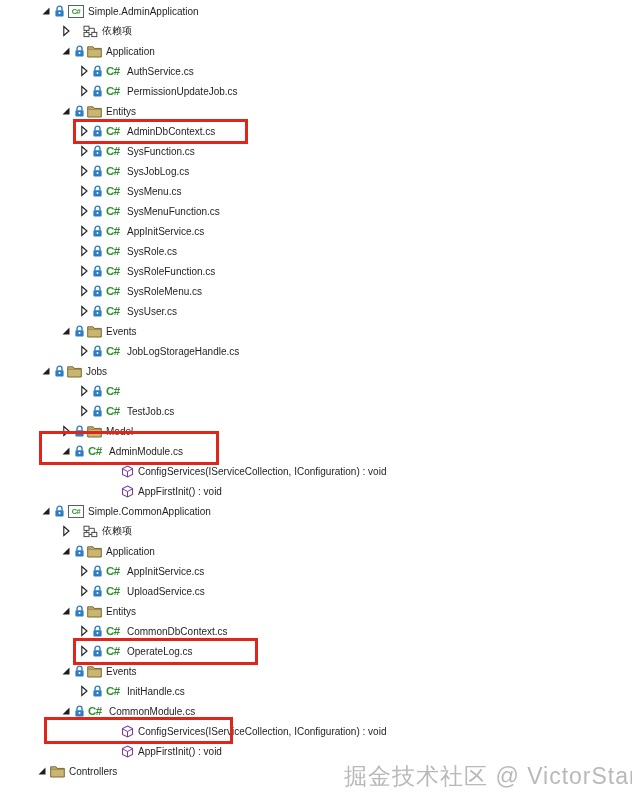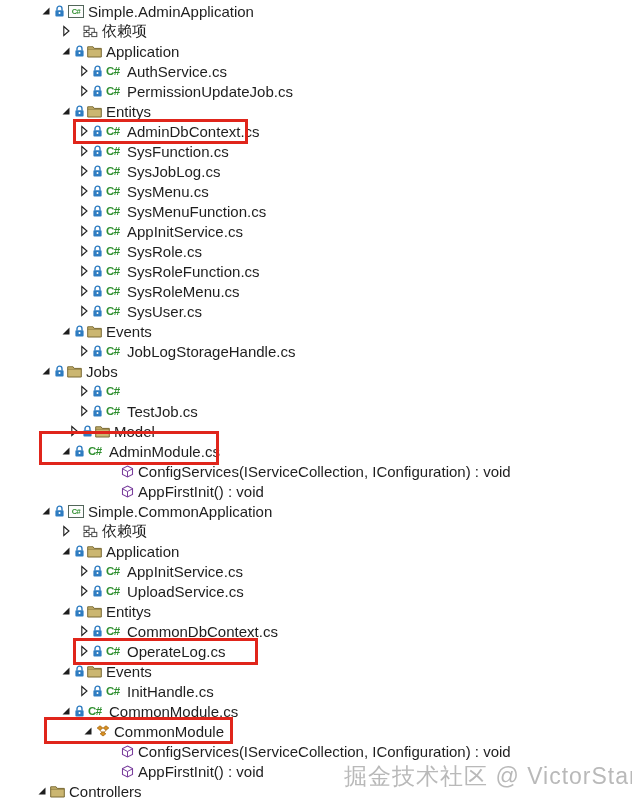--- a/index.html
+++ b/index.html
@@ -5,21 +5,21 @@
   html,body{margin:0;padding:0;}
   body{
     width:632px;height:810px;background:#ffffff;position:relative;overflow:hidden;
     font-family:"Liberation Sans","DejaVu Sans",sans-serif;
   }
   .tree{position:absolute;top:1px;left:0;width:632px;}
   .row{height:20px;display:flex;align-items:center;white-space:nowrap;box-sizing:border-box;}
   .arrow{width:12px;height:12px;display:inline-flex;align-items:center;justify-content:center;flex:0 0 12px;}
   .icon{margin-left:2px;display:inline-flex;align-items:center;justify-content:center;}
   .icon.deps{margin-left:11px;}
-  .label{margin-left:4px;font-size:15px;color:#1e1e1e;}
+  .label{margin-left:4px;font-size:10px;color:#1e1e1e;}
   .cs-glyph{color:#2F8F2F;font-weight:bold;font-size:11.5px;width:17px;display:inline-block;text-align:left;margin-left:3px;letter-spacing:-0.5px;}
   .proj-box{width:16px;height:13px;margin-left:3px;border:1.5px solid #52655A;box-sizing:border-box;display:inline-flex;align-items:center;justify-content:center;font-size:7.5px;font-weight:bold;color:#2F8F2F;background:#fdfdfd;letter-spacing:-0.5px;}
   .highlight-box{position:absolute;border:3px solid #E0251B;box-sizing:border-box;background:transparent;pointer-events:none;}
   .watermark{position:absolute;left:344px;top:761px;font-size:23px;color:#a8a8a8;opacity:0.8;letter-spacing:1px;white-space:nowrap;}
 </style>
 </head>
 <body>
 
 <div class="tree">
     <div class="row" style="padding-left: 40px;">
@@ -370,21 +370,21 @@
       <span class="icon lock">
         <svg width="11" height="13" viewBox="0 0 11 13">
           <path d="M3,5.4 V3.7 a2.5,2.6 0 0 1 5,0 V5.4" fill="none" stroke="#2E7CC1" stroke-width="1.4"></path>
           <rect x="1.4" y="5.2" width="8.2" height="6.3" rx="0.9" fill="#2E7CC1"></rect>
           <circle cx="5.5" cy="8.1" r="1" fill="#ffffff"></circle>
         </svg>
       </span>
       <span class="cs-glyph">C#</span>
       <span class="label">TestJob.cs</span>
     </div>
-    <div class="row" style="padding-left: 60px; margin-left: 8px;">
+    <div class="row" style="padding-left: 60px;">
       <span class="arrow">
         <svg width="12" height="12" viewBox="0 0 12 12">
           <polygon points="3.8,1.5 9,6 3.8,10.5" fill="none" stroke="#1e1e1e" stroke-width="1.1"></polygon>
         </svg>
       </span>
       <span class="icon lock">
         <svg width="11" height="13" viewBox="0 0 11 13">
           <path d="M3,5.4 V3.7 a2.5,2.6 0 0 1 5,0 V5.4" fill="none" stroke="#2E7CC1" stroke-width="1.4"></path>
           <rect x="1.4" y="5.2" width="8.2" height="6.3" rx="0.9" fill="#2E7CC1"></rect>
           <circle cx="5.5" cy="8.1" r="1" fill="#ffffff"></circle>
@@ -615,36 +615,20 @@
       </span>
       <span class="icon lock">
         <svg width="11" height="13" viewBox="0 0 11 13">
           <path d="M3,5.4 V3.7 a2.5,2.6 0 0 1 5,0 V5.4" fill="none" stroke="#2E7CC1" stroke-width="1.4"></path>
           <rect x="1.4" y="5.2" width="8.2" height="6.3" rx="0.9" fill="#2E7CC1"></rect>
           <circle cx="5.5" cy="8.1" r="1" fill="#ffffff"></circle>
         </svg>
       </span>
       <span class="cs-glyph">C#</span>
       <span class="label">CommonModule.cs</span>
-    </div>
-    <div class="row" style="padding-left: 82px;">
-      <span class="arrow">
-        <svg width="12" height="12" viewBox="0 0 12 12">
-          <polygon points="9.5,2.5 9.5,9.5 2.5,9.5" fill="#1e1e1e"></polygon>
-        </svg>
-      </span>
-      <span class="icon">
-        <svg width="14" height="13" viewBox="0 0 14 13">
-          <path d="M4,5.2 L7,8.8 M10,5.2 L7,8.8" stroke="#A5660F" stroke-width="0.9" fill="none"></path>
-          <polygon points="4,0.8 6.8,3 4,5.2 1.2,3" fill="#D99021" stroke="#A5660F" stroke-width="0.8"></polygon>
-          <polygon points="10,0.8 12.8,3 10,5.2 7.2,3" fill="#D99021" stroke="#A5660F" stroke-width="0.8"></polygon>
-          <polygon points="7,6.6 9.8,8.8 7,11 4.2,8.8" fill="#D99021" stroke="#A5660F" stroke-width="0.8"></polygon>
-        </svg>
-      </span>
-      <span class="label">CommonModule</span>
     </div>
     <div class="row" style="padding-left: 119px;">
       <span class="icon">
         <svg width="13" height="13" viewBox="0 0 13 13">
           <path d="M6.5,1 L11.5,3.5 V9.5 L6.5,12 L1.5,9.5 V3.5 Z" fill="#ffffff" stroke="#7A3E9D" stroke-width="1.1"></path>
           <path d="M6.5,12 V6.5 M6.5,6.5 L1.5,3.8 M6.5,6.5 L11.5,3.8" fill="none" stroke="#7A3E9D" stroke-width="1"></path>
         </svg>
       </span>
       <span class="label">ConfigServices(IServiceCollection, IConfiguration) : void</span>
     </div>

